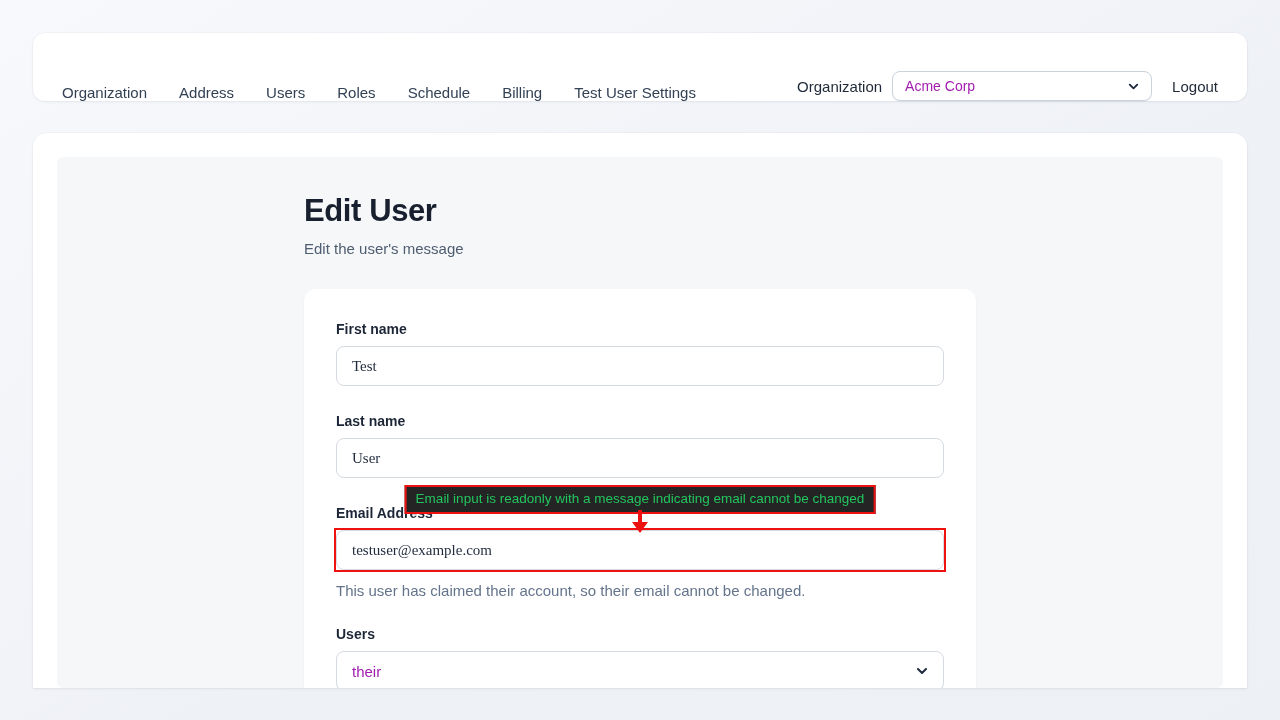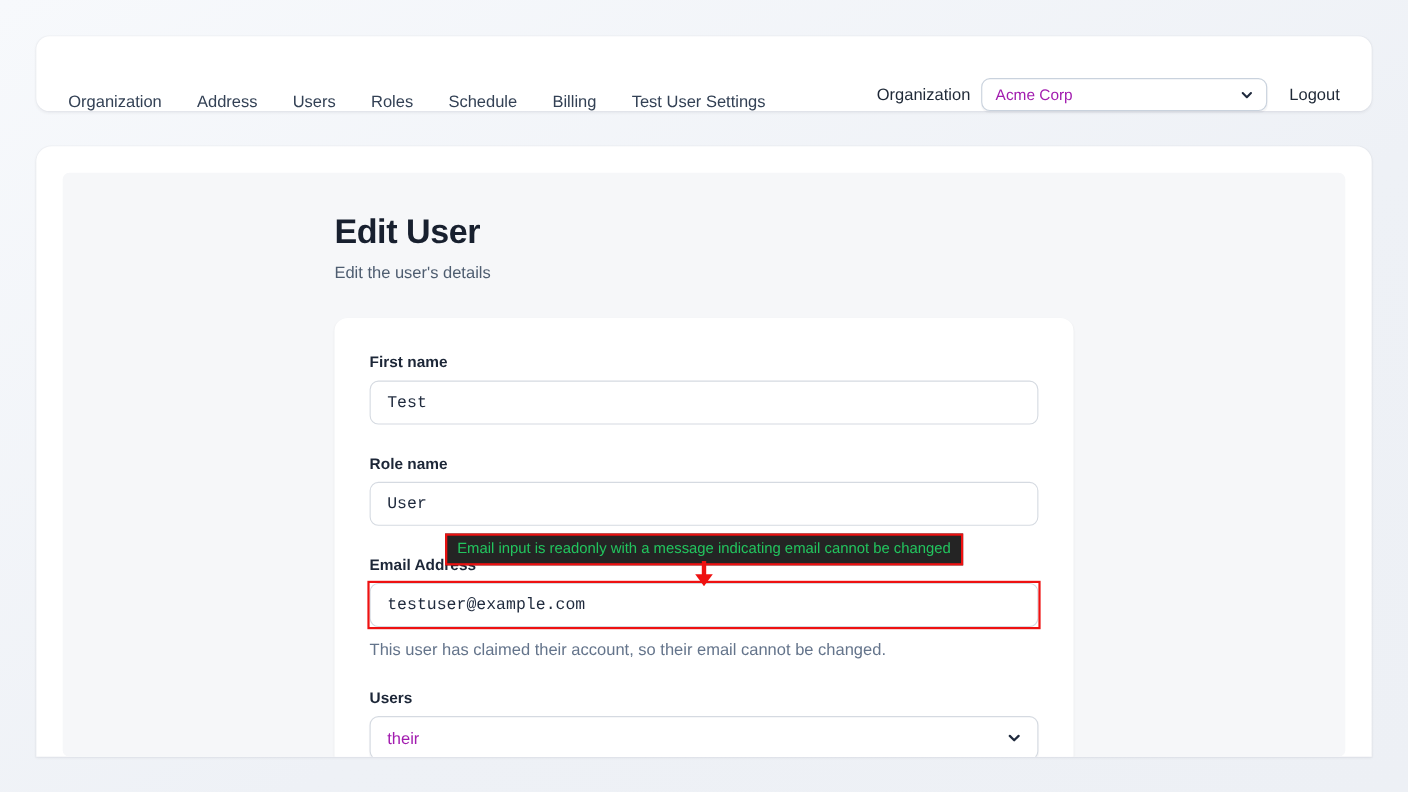--- a/index.html
+++ b/index.html
@@ -45,21 +45,21 @@
 
   .form-card {
     margin-top:32px; background:#ffffff; border-radius:12px;
     padding:32px 32px 40px; box-shadow:0 1px 2px rgba(15,23,42,.06);
   }
   .field { margin-bottom:27px; }
   .field-label { display:block; font-size:14px; font-weight:700; color:#1c2637; margin-bottom:9px; }
   .text-input {
     width:100%; height:40px; border:1px solid #d5dae1; border-radius:8px;
     padding:0 15px; font-size:15px; color:#1f2a3d; background:#fff;
-    font-family:Liberation Mono, monospace; outline:none; display:block;
+    font-family:Liberation Serif, serif; outline:none; display:block;
   }
   .helper { margin-top:12px; font-size:15px; color:#64748b; }
 
   .role-select { height:40px; border-radius:8px; border:1px solid #d5dae1; padding:0 13px 0 15px; font-size:15px; }
 
   
   .email-field { position:relative; }
   .email-wrap { position:relative; }
   .red-outline {
     position:absolute; left:-2px; top:-2px; right:-2px; bottom:-2px;
@@ -106,31 +106,31 @@
       </div>
       <span class="logout">Logout</span>
     </div>
   </nav>
 
   <main class="main-card">
     <div class="inner-panel">
       <div class="content">
 
         <h1 class="page-title">Edit User</h1>
-        <p class="subtitle">Edit the user's details</p>
+        <p class="subtitle">Edit the user's message</p>
 
         <div class="form-card">
 
           <div class="field">
             <label class="field-label">First name</label>
             <input class="text-input" type="text" value="Test" style="">
           </div>
 
           <div class="field">
-            <label class="field-label">Role name</label>
+            <label class="field-label">Last name</label>
             <input class="text-input" type="text" value="User" style="">
           </div>
 
           <div class="field email-field">
             <div class="annotation-tooltip">Email input is readonly with a message indicating email cannot be changed</div>
             <div class="annotation-arrow">
               <div class="stem"></div>
               <div class="head"></div>
             </div>
             <label class="field-label">Email Address</label>

